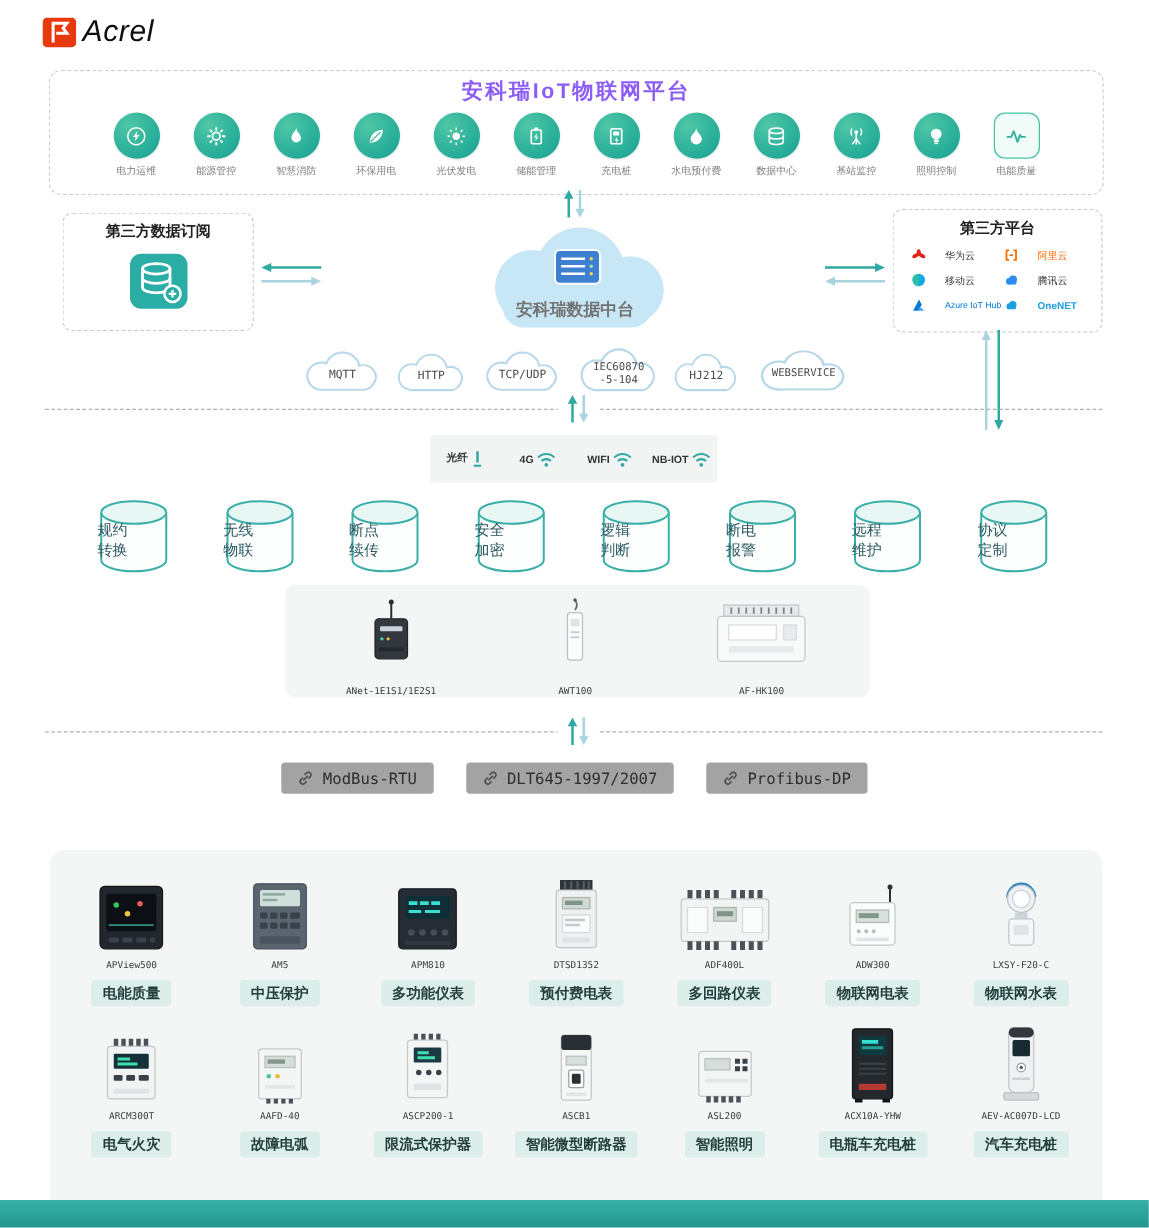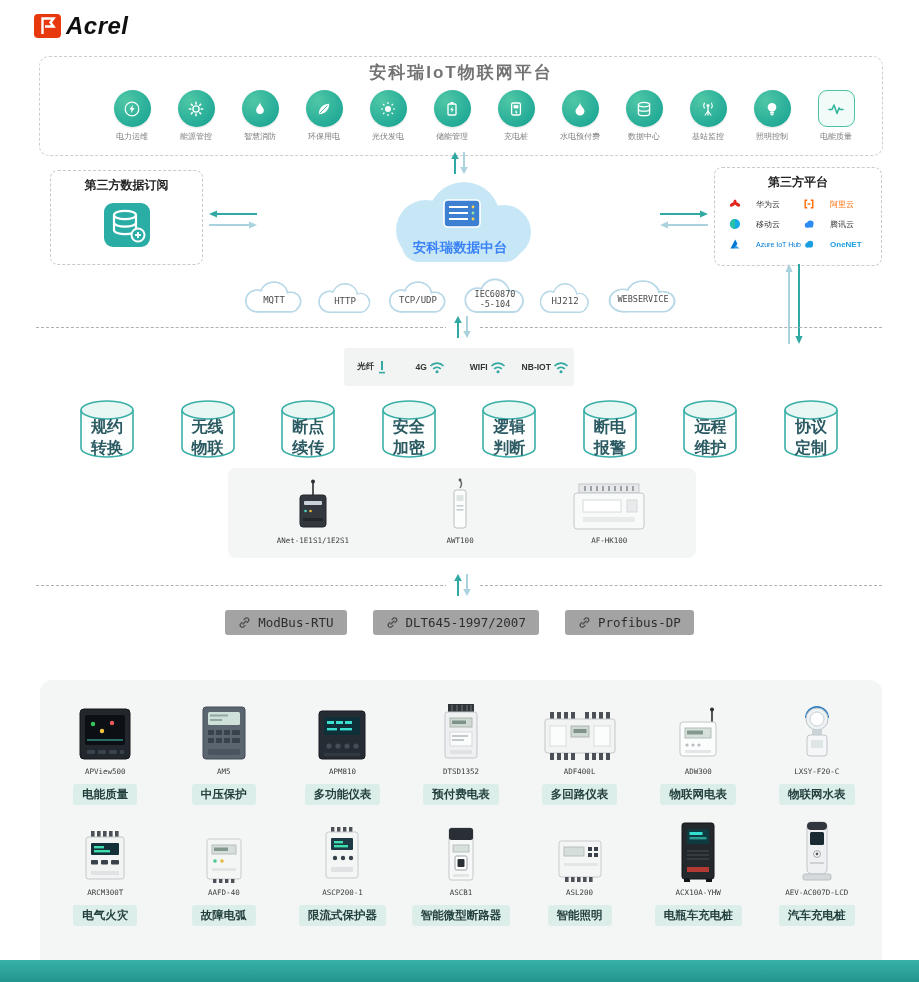--- a/index.html
+++ b/index.html
@@ -4,39 +4,39 @@
 <style>
   *{margin:0;padding:0;box-sizing:border-box}
   html,body{width:919px;height:982px}
   body{position:relative;background:#fff;font-family:"Liberation Sans",sans-serif;color:#222;overflow:hidden}
   .mono{font-family:"DejaVu Sans Mono",monospace}
   .abs{position:absolute}
   svg{display:block}
 
   
   .logo{left:34px;top:12px;display:flex;align-items:center;gap:5px}
-  .logo-text{font-size:24px;font-weight:bold;font-style:italic;color:#0f0f0f;letter-spacing:.5px}
+  .logo-text{font-size:24px;font-weight:normal;font-style:italic;color:#0f0f0f;letter-spacing:.5px}
 
   
   .top-box{left:39px;top:56px;width:844px;height:100px;border:1px dashed #cdcdcd;border-radius:10px}
-  .top-title{text-align:center;margin-top:4px;font-size:17px;font-weight:bold;letter-spacing:2px;color:#737373}
-  .apps{display:flex;justify-content:flex-end;padding:6px 14px 0}
+  .top-title{text-align:center;margin-top:4px;font-size:17px;font-weight:bold;letter-spacing:2px;color:#8b5cf6}
+  .apps{display:flex;justify-content:center;padding:6px 14px 0}
   .app{width:64px;display:flex;flex-direction:column;align-items:center}
   .app-icon{width:37px;height:37px;border-radius:50%;background:radial-gradient(circle at 32% 28%,#4fc7a6,#12a092);display:flex;align-items:center;justify-content:center;box-shadow:0 1px 2px rgba(0,0,0,.12)}
   .app-icon.square{border-radius:9px;background:#f1fbf8;border:1.5px solid #49c3a4;box-shadow:none}
   .app-label{font-size:8px;color:#7f7f7f;margin-top:4px;white-space:nowrap}
 
   .dash-box{border:1px dashed #c9c9c9;border-radius:8px;text-align:center}
   .box-title{font-size:12px;font-weight:600;color:#222;margin-top:6px}
 
   .sub-box{left:50px;top:170px;width:153px;height:95px}
   .sub-icon{margin-top:8px;display:inline-block}
 
   .cloud-wrap{left:368px;top:178px;width:184px;height:92px}
-  .cloud-label{position:absolute;left:0;right:0;bottom:13px;text-align:center;font-size:13.5px;font-weight:bold;color:#3b82f6}
+  .cloud-label{position:absolute;left:0;right:0;bottom:13px;text-align:center;font-size:13.5px;font-weight:bold;color:#737373}
 
   .tp-box{left:714px;top:167px;width:168px;height:99px}
   .tp-grid{display:grid;grid-template-columns:1fr 1fr;row-gap:8px;column-gap:2px;padding:7px 8px 0 14px}
   .provider{display:flex;align-items:center;gap:15px}
   .p-label{font-size:8px;color:#333;white-space:nowrap}
   .p-label.orange{color:#ff6a00}
   .p-label.azure{color:#0078d4;font-size:7px}
   .p-label.onenet{color:#1a9fe0;font-weight:bold}
 
   .pcloud{position:absolute}
@@ -46,26 +46,26 @@
   .divider1{left:36px;top:327px;width:846px}
   .divider2{left:36px;top:585px;width:846px}
   .udwrap{background:#fff;padding:0 3px}
 
   .conn-bar{left:344px;top:348px;width:230px;height:38px;background:#f2f3f3;border-radius:3px;display:flex}
   .conn-item{flex:1;display:flex;flex-direction:row;align-items:center;justify-content:center;gap:2px}
   .conn-label{font-size:8.5px;font-weight:700;color:#333}
 
   .caps{left:78px;top:398px;width:762px;display:flex;justify-content:space-between}
   .cap{position:relative;width:58px;height:62px}
-  .cap-label{position:absolute;left:0;right:0;top:19px;text-align:center;font-size:16px;font-weight:bold;color:#2b5a63;white-space:pre-line;line-height:1.3}
+  .cap-label{position:absolute;left:0;right:0;top:19px;font-size:12px;font-weight:normal;color:#2b5a63;white-space:pre-line;line-height:1.3}
 
   .gw-box{left:228px;top:468px;width:468px;height:90px;background:#f4f5f5;border-radius:8px;display:flex;justify-content:space-around;align-items:flex-start;padding-top:8px}
   .gw{display:flex;flex-direction:column;align-items:center}
   .gw-img{height:56px;display:flex;align-items:flex-end}
-  .gw-name{font-size:7.5px;color:#3a3a3a;margin-top:4px}
+  .gw-name{font-size:7.5px;color:#3a3a3a;margin-top:16px}
 
   .chips{left:0;top:610px;width:919px;display:flex;justify-content:center;gap:26px}
   .chip{background:#a3a3a3;border-radius:3px;padding:5px 13px;display:flex;align-items:center;gap:7px}
   .chip-label{font-size:12.5px;color:#2e2e2e}
 
   .devices-box{left:40px;top:680px;width:842px;height:298px;background:#f4f5f5;border-radius:12px;padding:18px 6px 0}
   .dev-row{display:flex;justify-content:space-around}
   .dev-row2{margin-top:14px}
   .dev{display:flex;flex-direction:column;align-items:center;flex:1}
   .dev-img{height:64px;display:flex;align-items:flex-end}

